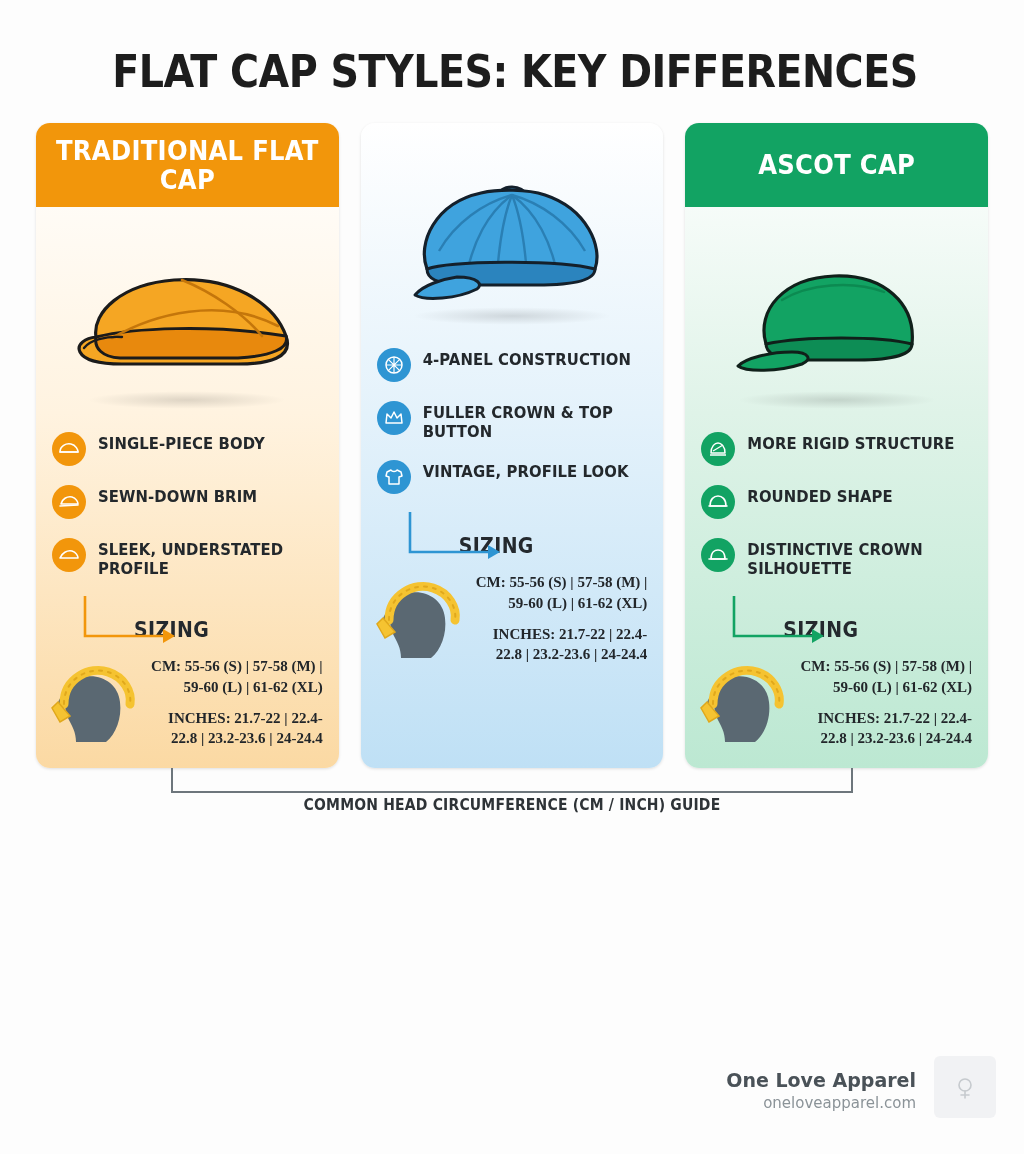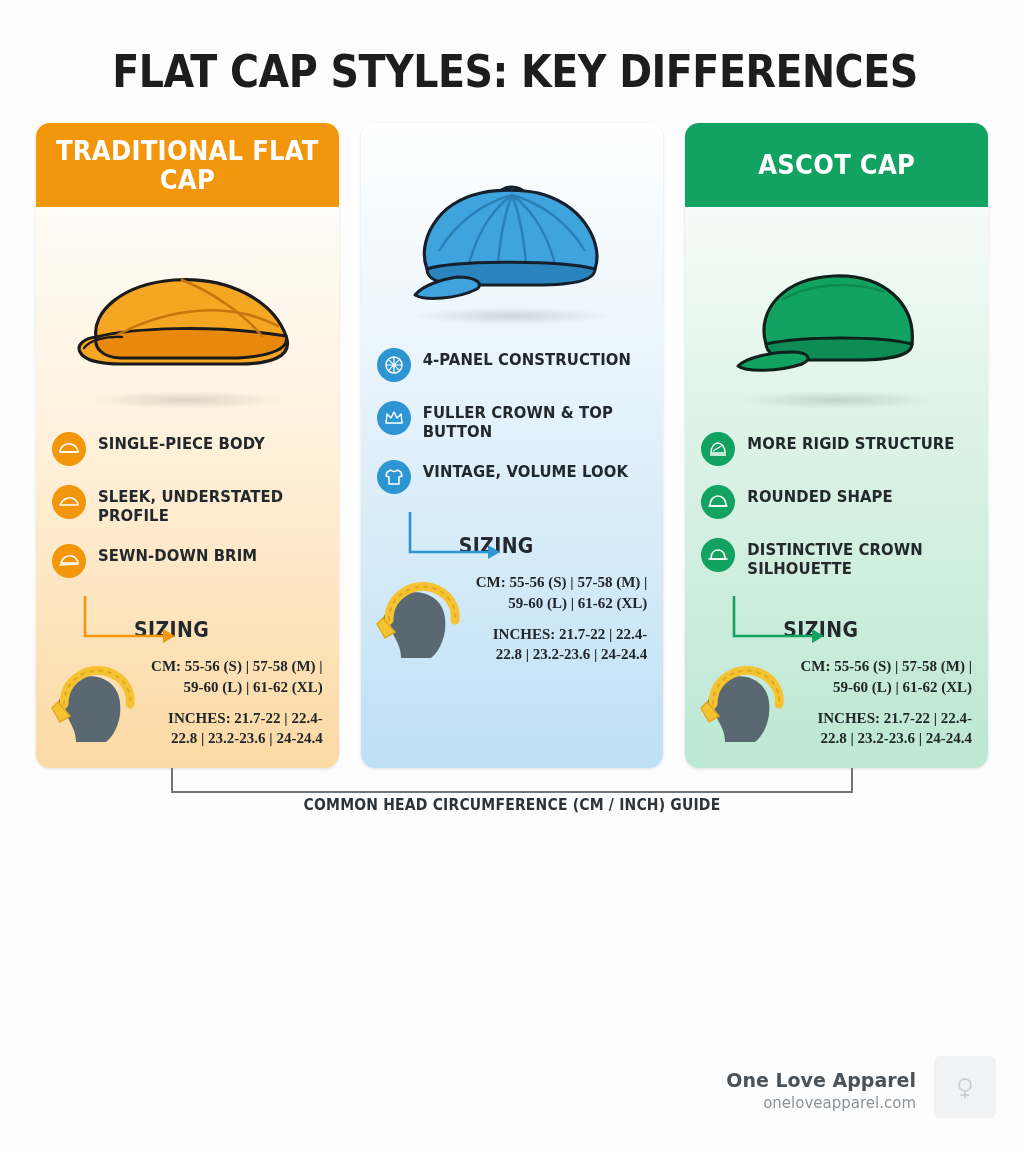--- a/index.html
+++ b/index.html
@@ -234,33 +234,33 @@
               <svg width="20" height="14" viewBox="0 0 20 14">
                   <path d="M1 10 C1 4 7 1 12 2 C17 3 19 8 19 10 L1 10 Z" fill="none" stroke="#fff" stroke-width="1.6" stroke-linejoin="round"></path>
                   <path d="M1 10 L19 10" stroke="#fff" stroke-width="1.6" stroke-linecap="round"></path>
                 </svg>
             </div>
             <div class="feat-label">SINGLE-PIECE BODY</div>
           </div>
           <div class="feature">
             <div class="feat-icon" style="background:#F2960B;">
               <svg width="20" height="14" viewBox="0 0 20 14">
-                  <path d="M1 10 C3 5 8 2 13 3 C17 4 19 8 19 10 L1 10 Z" fill="none" stroke="#fff" stroke-width="1.6" stroke-linejoin="round"></path>
-                </svg>
-            </div>
-            <div class="feat-label">SLEEK, UNDERSTATED PROFILE</div>
+                  <path d="M2 9 C3 4 8 1 13 2 C17 3 19 7 19 9 Z" fill="none" stroke="#fff" stroke-width="1.6" stroke-linejoin="round"></path>
+                  <path d="M1 11 L19 10" stroke="#fff" stroke-width="1.6" stroke-linecap="round"></path>
+                </svg>
+            </div>
+            <div class="feat-label">SEWN-DOWN BRIM</div>
           </div>
           <div class="feature">
             <div class="feat-icon" style="background:#F2960B;">
               <svg width="20" height="14" viewBox="0 0 20 14">
-                  <path d="M2 9 C3 4 8 1 13 2 C17 3 19 7 19 9 Z" fill="none" stroke="#fff" stroke-width="1.6" stroke-linejoin="round"></path>
-                  <path d="M1 11 L19 10" stroke="#fff" stroke-width="1.6" stroke-linecap="round"></path>
-                </svg>
-            </div>
-            <div class="feat-label">SEWN-DOWN BRIM</div>
+                  <path d="M1 10 C3 5 8 2 13 3 C17 4 19 8 19 10 L1 10 Z" fill="none" stroke="#fff" stroke-width="1.6" stroke-linejoin="round"></path>
+                </svg>
+            </div>
+            <div class="feat-label">SLEEK, UNDERSTATED PROFILE</div>
           </div>
         </div>
 
         <div class="connector">
           <svg width="130" height="56" viewBox="0 0 130 56">
             <path d="M6 0 L6 40 L86 40" fill="none" stroke="#F2960B" stroke-width="2.6"></path>
             <path d="M84 33 L96 40 L84 47 Z" fill="#F2960B"></path>
           </svg>
         </div>
 
@@ -324,21 +324,21 @@
                 </svg>
             </div>
             <div class="feat-label">FULLER CROWN &amp; TOP BUTTON</div>
           </div>
           <div class="feature">
             <div class="feat-icon" style="background:#2E95D3;">
               <svg width="20" height="18" viewBox="0 0 20 18">
                   <path d="M7 2 L3 4 L2 8 L5 9 L5 16 L15 16 L15 9 L18 8 L17 4 L13 2 C12 4 8 4 7 2 Z" fill="none" stroke="#fff" stroke-width="1.5" stroke-linejoin="round"></path>
                 </svg>
             </div>
-            <div class="feat-label">VINTAGE, VOLUME LOOK</div>
+            <div class="feat-label">VINTAGE, PROFILE LOOK</div>
           </div>
         </div>
 
         <div class="connector">
           <svg width="130" height="56" viewBox="0 0 130 56">
             <path d="M6 0 L6 40 L86 40" fill="none" stroke="#2E95D3" stroke-width="2.6"></path>
             <path d="M84 33 L96 40 L84 47 Z" fill="#2E95D3"></path>
           </svg>
         </div>
 

